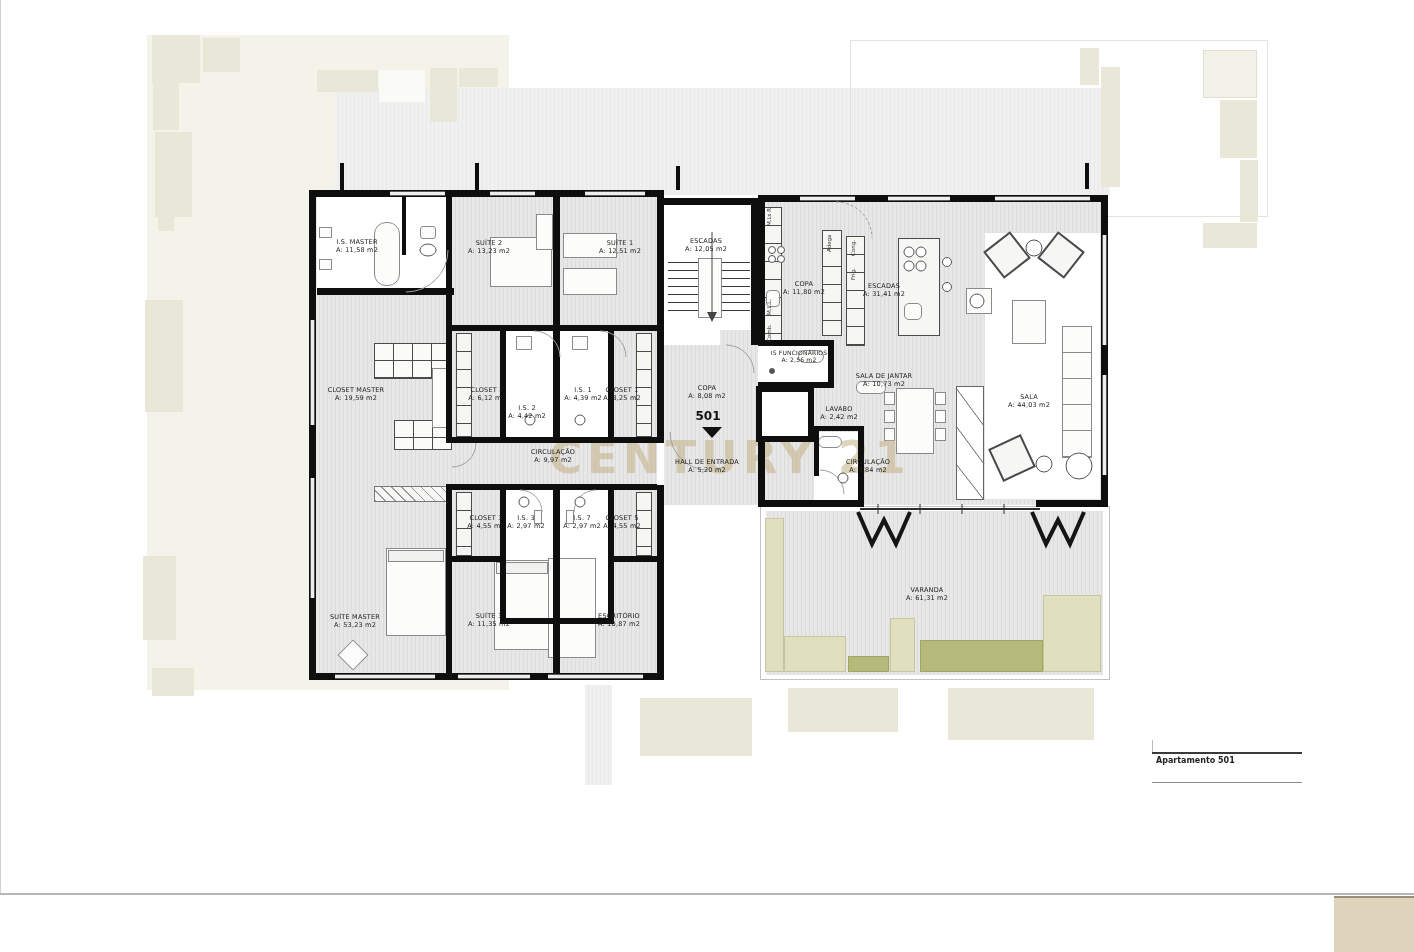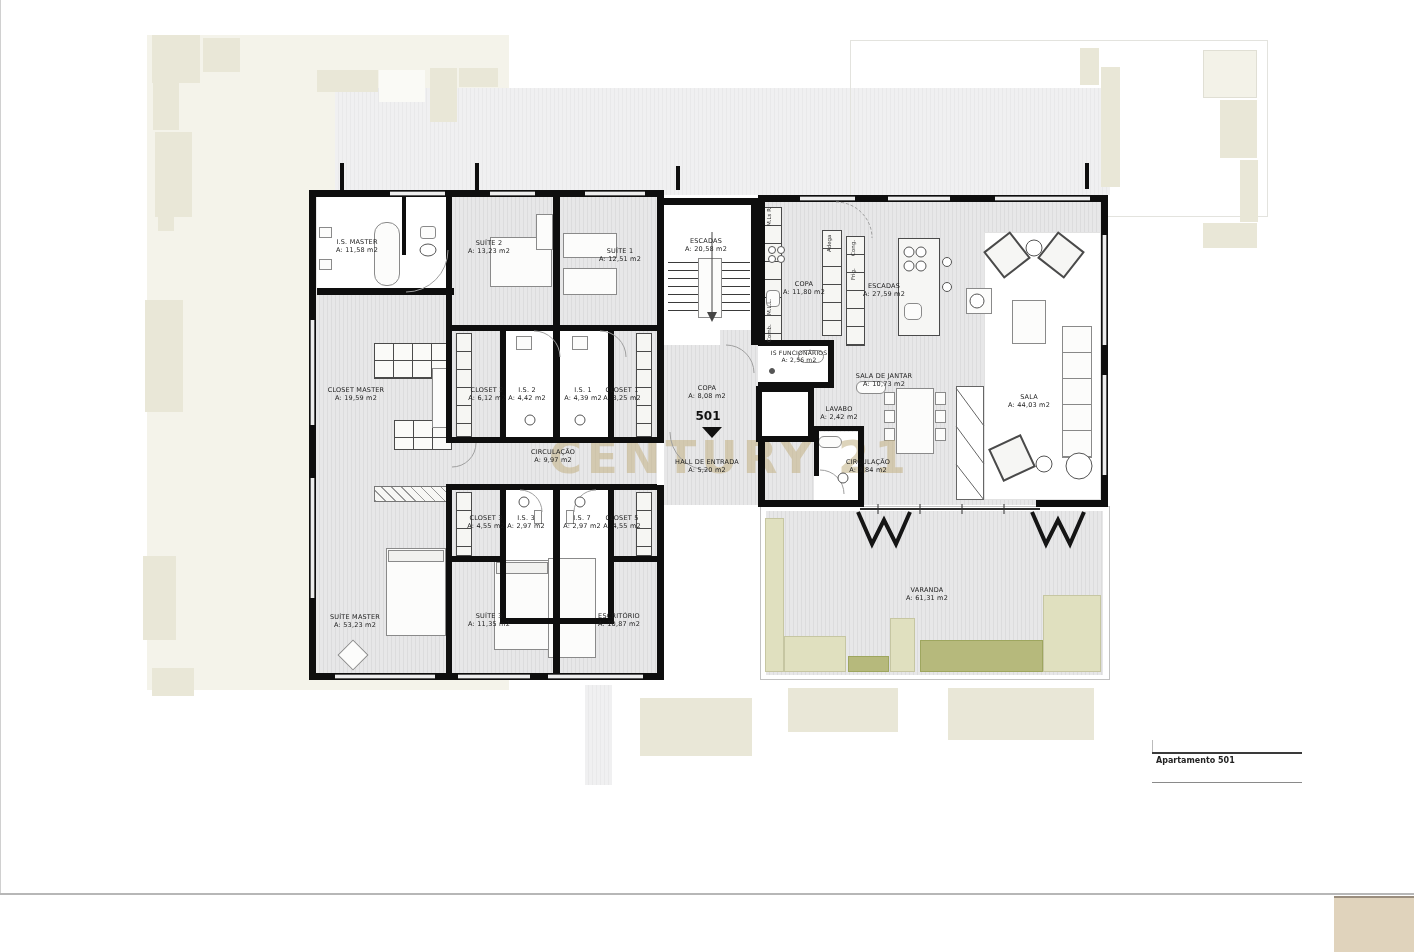--- a/index.html
+++ b/index.html
@@ -265,28 +265,28 @@
     </g>
     <line x1="712" y1="232" x2="712" y2="316" stroke="#444" stroke-width="1"></line>
     <polygon points="707,312 717,312 712,322" fill="#444"></polygon>
     <polygon points="702,427 722,427 712,438" fill="#111"></polygon>
   </svg>
 
   <div class="wm">CENTURY 21</div>
 
   <div class="room-label" style="left:357px;top:238px"><span>I.S. MASTER</span><br><span>A: 11,58 m2</span></div>
   <div class="room-label" style="left:489px;top:239px"><span>SUÍTE 2</span><br><span>A: 13,23 m2</span></div>
-  <div class="room-label" style="left:620px;top:247px"><span>SUÍTE 1</span><br><span>A: 12,51 m2</span></div>
-  <div class="room-label" style="left:706px;top:237px"><span>ESCADAS</span><br><span>A: 20,58 m2</span></div>
+  <div class="room-label" style="left:620px;top:239px"><span>SUÍTE 1</span><br><span>A: 12,51 m2</span></div>
+  <div class="room-label" style="left:706px;top:237px"><span>ESCADAS</span><br><span>A: 12,05 m2</span></div>
   <div class="room-label" style="left:804px;top:280px"><span>COPA</span><br><span>A: 11,80 m2</span></div>
-  <div class="room-label" style="left:884px;top:282px"><span>ESCADAS</span><br><span>A: 27,59 m2</span></div>
+  <div class="room-label" style="left:884px;top:282px"><span>ESCADAS</span><br><span>A: 31,41 m2</span></div>
   <div class="room-label" style="left:799px;top:349px;font-size:6px;line-height:7px"><span>IS FUNCIONÁRIOS</span><br><span>A: 2,56 m2</span></div>
   <div class="room-label" style="left:356px;top:386px"><span>CLOSET MASTER</span><br><span>A: 19,59 m2</span></div>
   <div class="room-label" style="left:487px;top:386px;width:44px;margin-left:-22px"><span>CLOSET 2</span><br><span>A: 6,12 m2</span></div>
-  <div class="room-label" style="left:527px;top:386px;width:44px;margin-left:-22px"><span>I.S. 2</span><br><span>A: 4,42 m2</span></div>
+  <div class="room-label" style="left:527px;top:404px;width:44px;margin-left:-22px"><span>I.S. 2</span><br><span>A: 4,42 m2</span></div>
   <div class="room-label" style="left:583px;top:386px;width:44px;margin-left:-22px"><span>I.S. 1</span><br><span>A: 4,39 m2</span></div>
   <div class="room-label" style="left:622px;top:386px;width:44px;margin-left:-22px"><span>CLOSET 1</span><br><span>A: 3,25 m2</span></div>
   <div class="room-label" style="left:707px;top:384px"><span>COPA</span><br><span>A: 8,08 m2</span></div>
   <div class="room-label" style="left:839px;top:405px;width:50px;margin-left:-25px"><span>LAVABO</span><br><span>A: 2,42 m2</span></div>
   <div class="room-label" style="left:884px;top:372px"><span>SALA DE JANTAR</span><br><span>A: 10,73 m2</span></div>
   <div class="room-label" style="left:1029px;top:393px"><span>SALA</span><br><span>A: 44,03 m2</span></div>
   <div class="room-label" style="left:553px;top:448px"><span>CIRCULAÇÃO</span><br><span>A: 9,97 m2</span></div>
   <div class="room-label" style="left:707px;top:458px"><span>HALL DE ENTRADA</span><br><span>A: 5,20 m2</span></div>
   <div class="room-label" style="left:868px;top:458px"><span>CIRCULAÇÃO</span><br><span>A: 9,84 m2</span></div>
   <div class="room-label" style="left:486px;top:514px;width:48px;margin-left:-24px"><span>CLOSET 3</span><br><span>A: 4,55 m2</span></div>

